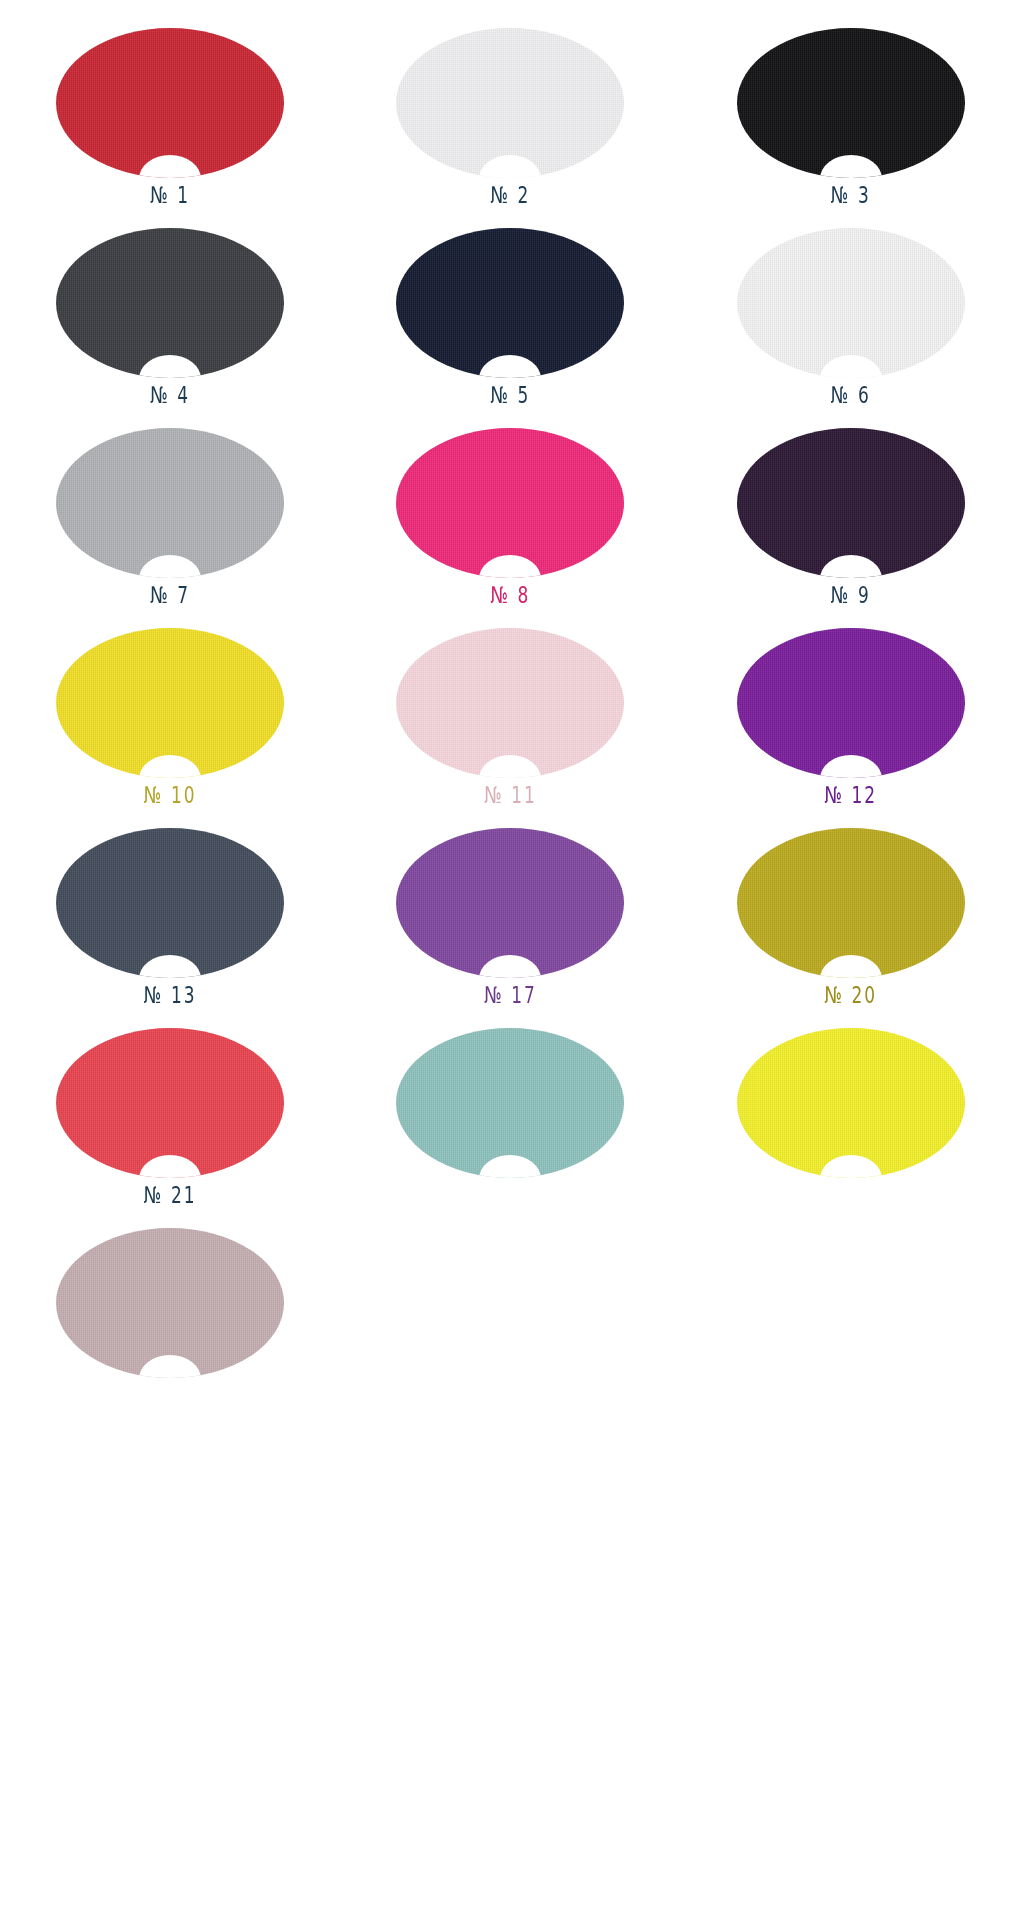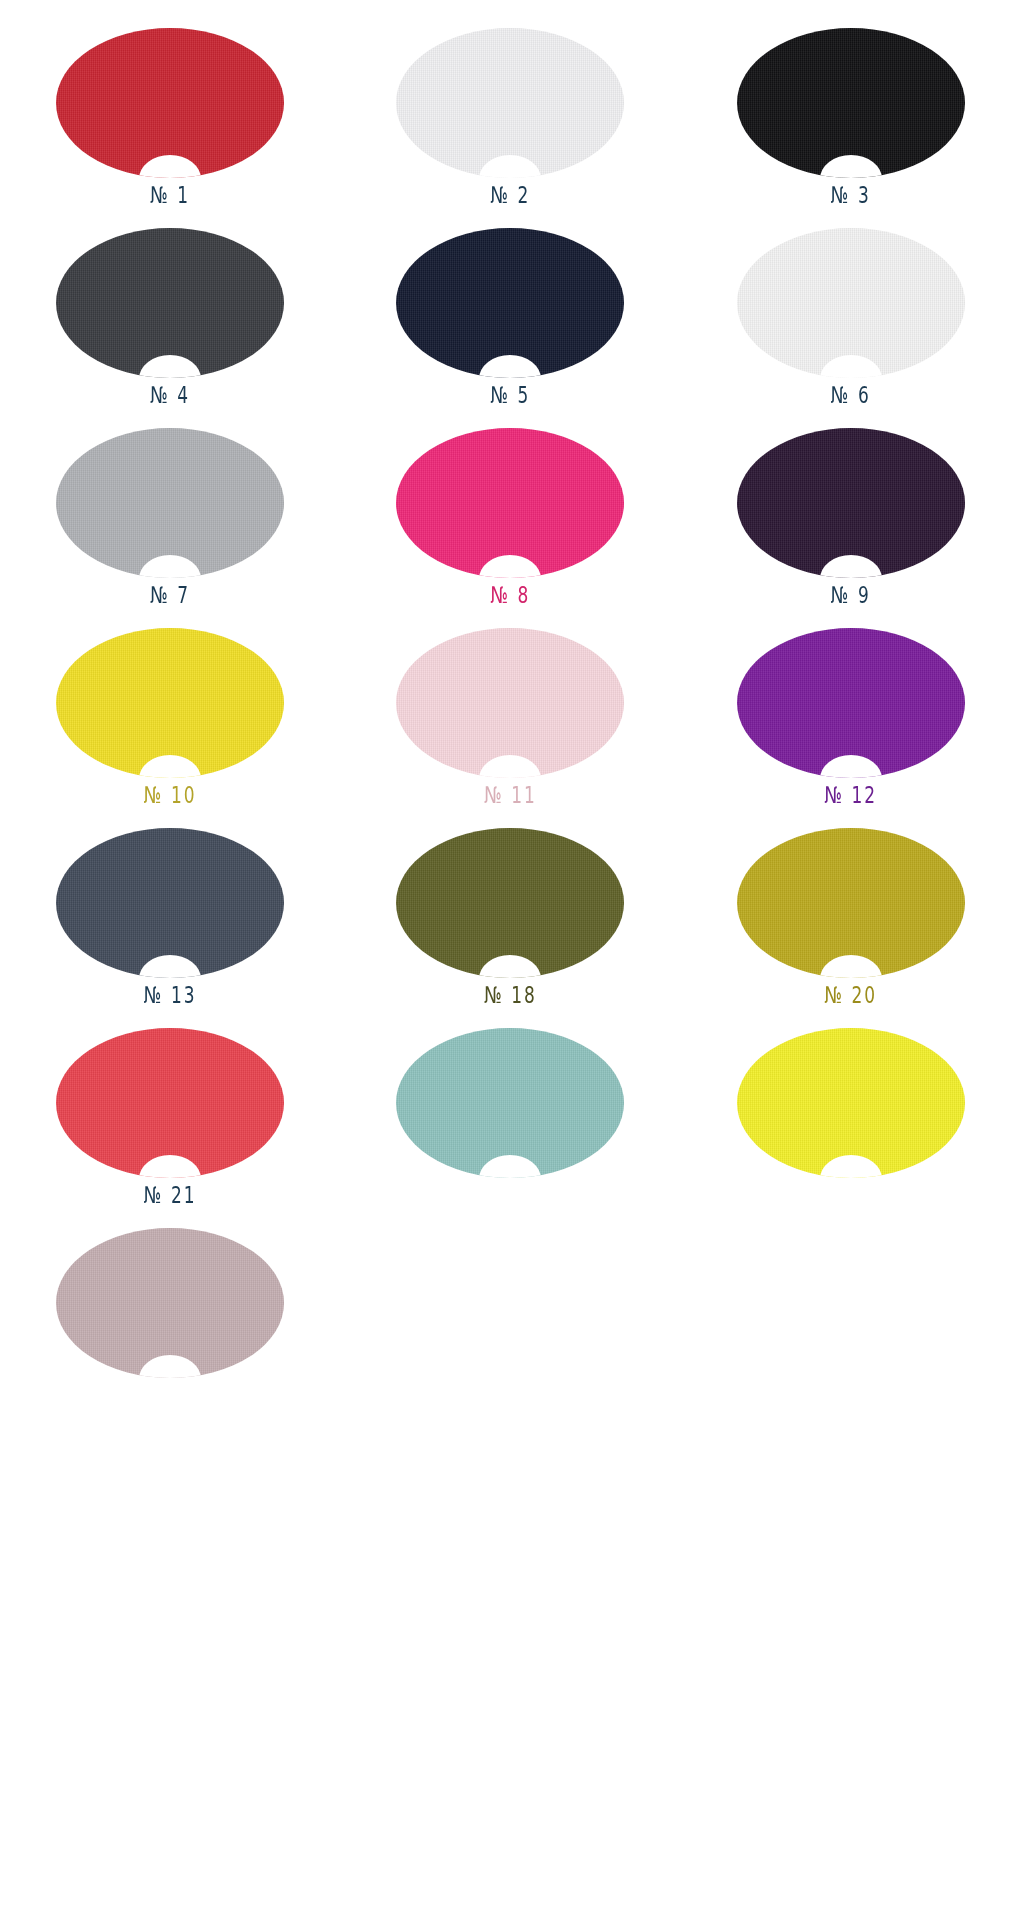--- a/index.html
+++ b/index.html
@@ -128,22 +128,22 @@
     </div>
     <div class="swatch-cell">
       <div class="swatch-shape" style="background-color: rgb(122, 29, 155);"></div>
       <div class="swatch-label" style="color: rgb(107, 32, 144);">№ 12</div>
     </div>
     <div class="swatch-cell">
       <div class="swatch-shape" style="background-color: rgb(66, 75, 90);"></div>
       <div class="swatch-label" style="color: rgb(27, 58, 82);">№ 13</div>
     </div>
     <div class="swatch-cell">
-      <div class="swatch-shape" style="background-color: rgb(95, 97, 40);"></div>
-      <div class="swatch-label" style="color: rgb(78, 80, 34);">№ 18</div>
+      <div class="swatch-shape" style="background-color: rgb(128, 71, 159);"></div>
+      <div class="swatch-label" style="color: rgb(107, 60, 140);">№ 17</div>
     </div>
     <div class="swatch-cell">
       <div class="swatch-shape" style="background-color: rgb(187, 170, 30);"></div>
       <div class="swatch-label" style="color: rgb(155, 140, 28);">№ 20</div>
     </div>
     <div class="swatch-cell">
       <div class="swatch-shape" style="background-color: rgb(232, 67, 79);"></div>
       <div class="swatch-label" style="color: rgb(27, 58, 82);">№ 21</div>
     </div>
     <div class="swatch-cell partial">

